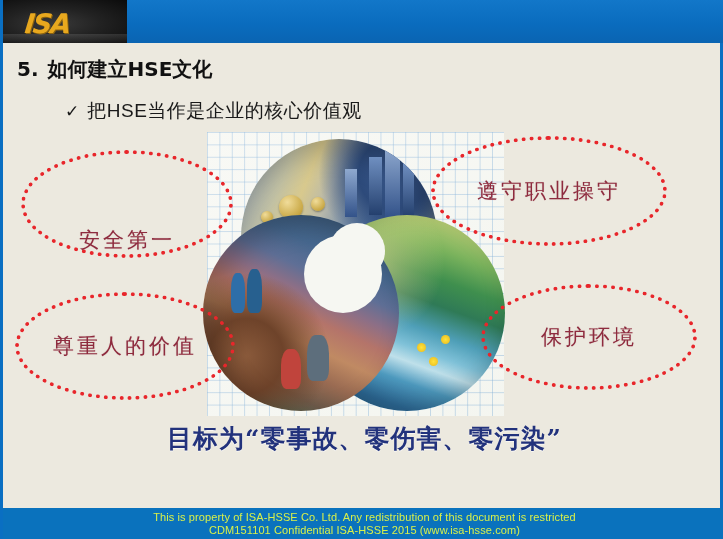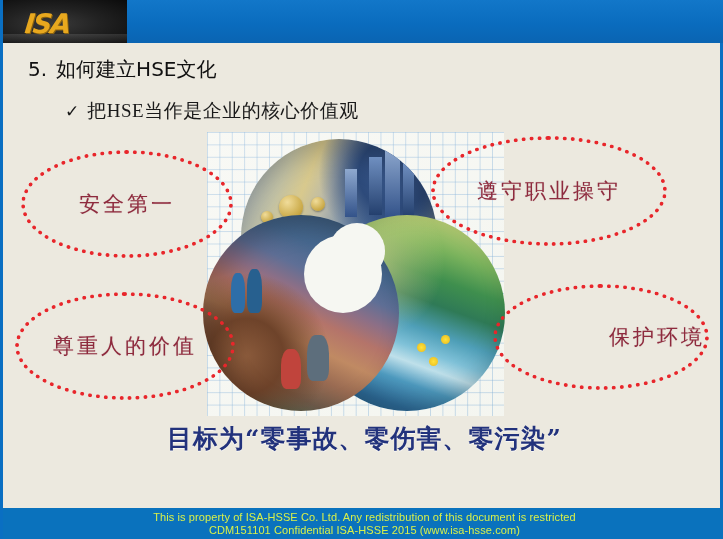--- a/index.html
+++ b/index.html
@@ -52,36 +52,35 @@
     position:absolute;left:397px;top:11px;
     font-family:"Liberation Sans",sans-serif;
     font-size:17px;font-weight:bold;color:#ffffff;
     letter-spacing:0px;white-space:nowrap;
   }
 
   
   .slide-title{
     position:absolute;left:14px;top:56px;
     font-family:"DejaVu Sans","Liberation Sans",sans-serif;
-    font-size:20px;font-weight:normal;color:#111;
+    font-size:20px;font-weight:bold;color:#111;
     white-space:nowrap;
-    margin-left:11px;
   }
   .slide-title .num{margin-right:9px;}
   .bullet-row{
     position:absolute;left:62px;top:98px;
     white-space:nowrap;
     display:flex;align-items:baseline;
   }
   .bullet-check{
     font-family:"DejaVu Sans",sans-serif;
     font-size:17px;color:#1a1a1a;margin-right:8px;
   }
   .bullet-text{
-    font-family:Liberation Serif, serif;
+    font-family:Liberation Sans, sans-serif;
     font-size:19px;color:#1a1a1a;letter-spacing:0.5px;
   }
 
   
   .paper{
     position:absolute;left:204px;top:132px;width:297px;height:284px;
     background-color:#f6f7f2;
     background-image:
       linear-gradient(to right, rgba(120,170,215,0.45) 1px, transparent 1px),
       linear-gradient(to bottom, rgba(120,170,215,0.45) 1px, transparent 1px);
@@ -170,24 +169,24 @@
     background:transparent;
   }
   .callout span{
     font-family:"DejaVu Serif","Liberation Serif",serif;
     color:#8e2b3e;
     font-size:21px;
     letter-spacing:3px;
     white-space:nowrap;
     text-shadow:0 0 1px rgba(140,40,60,.25);
   }
-  .c-safety   {left:18px; top:150px; width:204px;height:100px;}
+  .c-safety   {left:18px; top:150px; width:204px;height:100px;align-items:flex-end;}
   .c-ethics   {left:428px;top:136px; width:228px;height:102px;}
   .c-respect  {left:12px; top:292px; width:212px;height:100px;}
-  .c-env      {left:490px;top:284px; width:208px;height:98px;justify-content:flex-end;}
+  .c-env      {left:478px;top:284px; width:208px;height:98px;}
 
   
   .caption{
     position:absolute;left:0;top:422px;width:723px;
     text-align:center;
     font-family:"DejaVu Serif","Liberation Serif",serif;
     font-size:25px;font-weight:bold;color:#22327c;
     letter-spacing:1px;
     text-shadow:0 1px 0 rgba(255,255,255,.6);
   }

